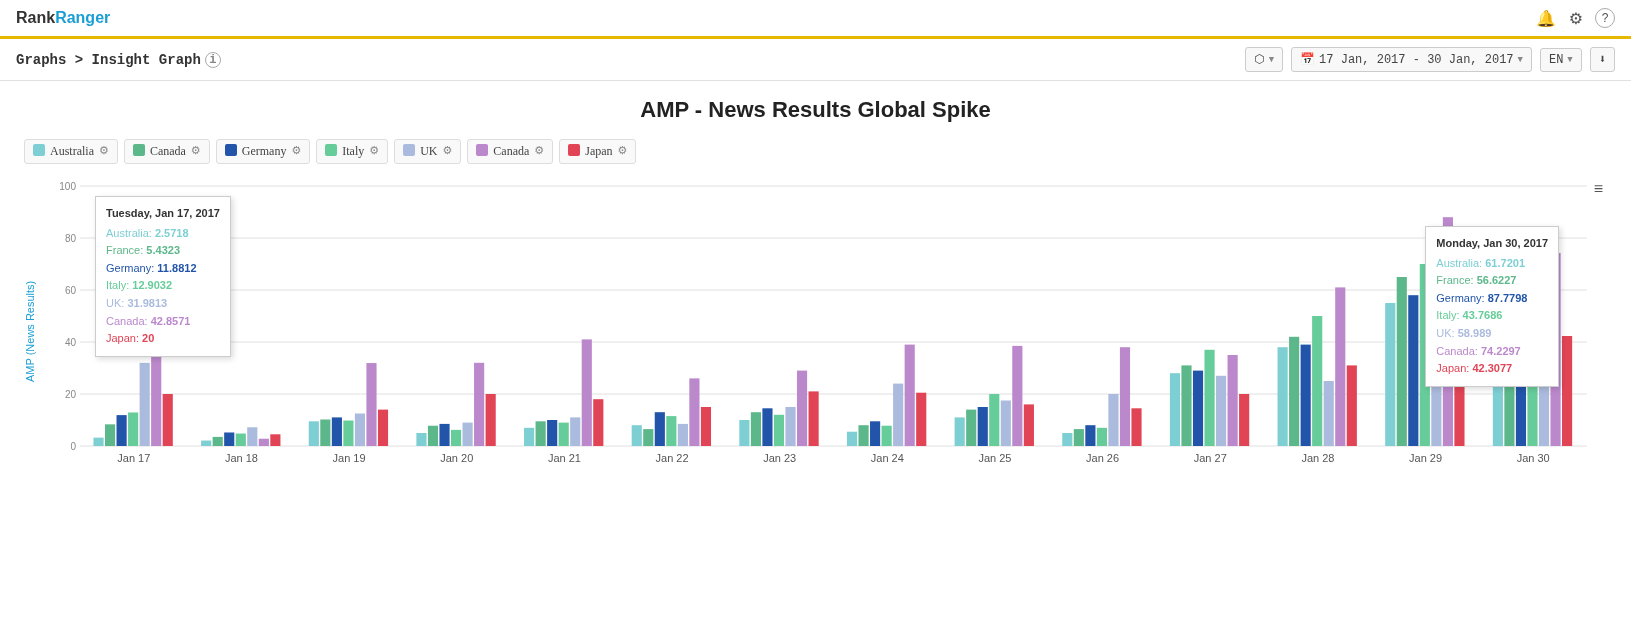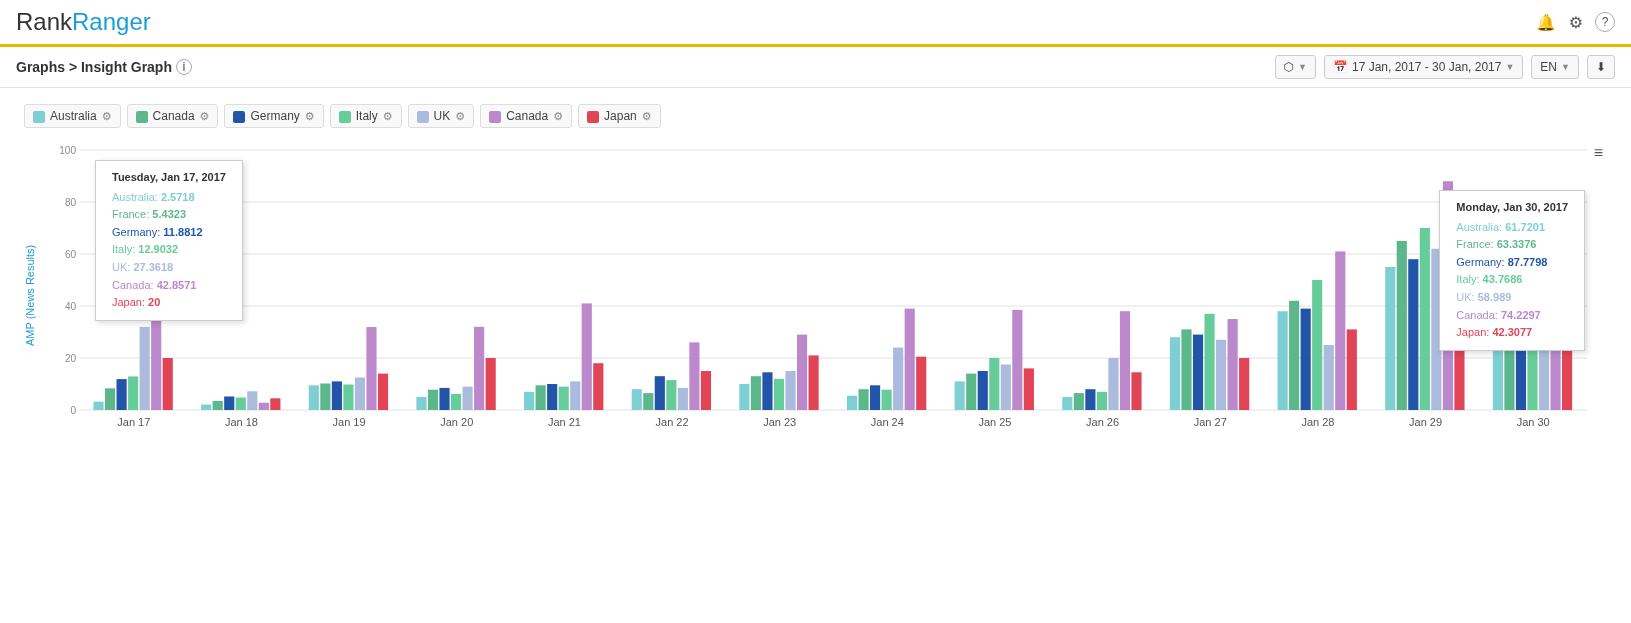--- a/index.html
+++ b/index.html
@@ -5,32 +5,33 @@
     * { box-sizing: border-box; margin: 0; padding: 0; }
     body { font-family: 'Segoe UI', Arial, sans-serif; font-size: 13px; background: #fff; color: #333; }
 
     
     .top-nav {
       display: flex; align-items: center; justify-content: space-between;
       padding: 8px 16px;
       border-bottom: 3px solid #e8b800;
       background: #fff;
     }
-    .logo { font-size: 24px; font-weight: 400; color: #333; }
+    .logo { font-size: 16px; font-weight: 700; color: #333; }
     .logo span.rank { color: #333; }
     .logo span.ranger { color: #1a9ed4; }
     .nav-icons { display: flex; gap: 12px; align-items: center; }
     .nav-icons span { font-size: 16px; color: #555; cursor: pointer; }
 
     
     .breadcrumb-bar {
       display: flex; align-items: center; justify-content: space-between;
       padding: 8px 16px;
       border-bottom: 1px solid #e0e0e0;
       background: #fff;
+      font-family: Liberation Mono, monospace;
     }
     .breadcrumb { font-size: 14px; font-weight: 600; color: #333; display: flex; align-items: center; gap: 4px; }
     .breadcrumb .info-icon { font-size: 12px; color: #888; border: 1px solid #aaa; border-radius: 50%; width: 16px; height: 16px; display: inline-flex; align-items: center; justify-content: center; cursor: pointer; }
     .toolbar { display: flex; align-items: center; gap: 8px; }
     .toolbar-btn {
       display: flex; align-items: center; gap: 4px;
       border: 1px solid #ccc; border-radius: 3px;
       padding: 4px 8px; cursor: pointer; background: #f8f8f8;
       font-size: 12px; color: #444;
     }
@@ -48,24 +49,24 @@
       margin-bottom: 16px;
       color: #222;
     }
 
     
     .legend {
       display: flex; flex-wrap: wrap; gap: 6px;
       margin-bottom: 12px;
     }
     .legend-item {
-      display: flex; align-items: flex-end; gap: 5px;
+      display: flex; align-items: flex-start; gap: 5px;
       border: 1px solid #ddd; border-radius: 3px;
       padding: 4px 8px; cursor: pointer; background: #f9f9f9;
-      font-size: 12px; color: #444;
+      font-size: 12px; color: #444; font-family: Liberation Serif, serif;
     }
     .legend-dot {
       width: 12px; height: 12px; border-radius: 2px;
     }
     .legend-gear { font-size: 11px; color: #888; }
 
     
     .chart-wrapper {
       position: relative;
       display: flex;
@@ -83,21 +84,21 @@
       flex: 1;
       position: relative;
       height: 310px;
     }
 
     
     .tooltip {
       position: absolute;
       background: #fff;
       border: 1px solid #ccc;
-      padding: 8px 16px;
+      padding: 8px 10px;
       font-size: 11px;
       line-height: 1.6;
       box-shadow: 2px 2px 6px rgba(0,0,0,0.15);
       pointer-events: none;
       z-index: 10;
     }
     .tooltip .tt-date { font-weight: 600; color: #333; margin-bottom: 2px; }
     .tooltip .tt-line { }
 
     
@@ -141,20 +142,21 @@
       <span>EN</span>
       <span class="chevron">▼</span>
     </div>
     <div class="toolbar-btn">
       <span>⬇</span>
     </div>
   </div>
 </div>
 
 <div class="chart-area">
+  <div class="chart-title">AMP - News Results Global Spike</div>
 
   <div class="legend" id="legend-container">
       <div class="legend-item">
     <span class="legend-dot" style="background:#7ecfd4"></span>
     <span>Australia</span>
     <span class="legend-gear">⚙</span>
   </div>
       <div class="legend-item">
     <span class="legend-dot" style="background:#5cb88a"></span>
     <span>Canada</span>
@@ -316,27 +318,27 @@
           <text x="1493.1785714285716" y="286" text-anchor="middle" font-size="11" fill="#555">Jan 30</text>
         </svg>
       <span class="chart-menu-icon">≡</span>
       
     <div class="tooltip" style="left: 55px; top: 20px;">
           <div class="tt-date">Tuesday, Jan 17, 2017</div>
           <div class="tt-line"><span style="color:#7ecfd4">Australia: <strong>2.5718</strong></span></div>
           <div class="tt-line"><span style="color:#5cb88a">France: <strong>5.4323</strong></span></div>
           <div class="tt-line"><span style="color:#2255aa">Germany: <strong>11.8812</strong></span></div>
           <div class="tt-line"><span style="color:#66cc99">Italy: <strong>12.9032</strong></span></div>
-          <div class="tt-line"><span style="color:#aabbdd">UK: <strong>27.3618</strong></span></div>
+          <div class="tt-line"><span style="color:#aabbdd">UK: <strong>31.9813</strong></span></div>
           <div class="tt-line"><span style="color:#bb88cc">Canada: <strong>42.8571</strong></span></div>
           <div class="tt-line"><span style="color:#e04455">Japan: <strong>20</strong></span></div>
-        </div><div class="tooltip" style="right: 22px; top: 50px;">
+        </div><div class="tooltip" style="right: 48px; top: 50px;">
           <div class="tt-date">Monday, Jan 30, 2017</div>
           <div class="tt-line"><span style="color:#7ecfd4">Australia: <strong>61.7201</strong></span></div>
-          <div class="tt-line"><span style="color:#5cb88a">France: <strong>63.3376</strong></span></div>
+          <div class="tt-line"><span style="color:#5cb88a">France: <strong>56.6227</strong></span></div>
           <div class="tt-line"><span style="color:#2255aa">Germany: <strong>87.7798</strong></span></div>
           <div class="tt-line"><span style="color:#66cc99">Italy: <strong>43.7686</strong></span></div>
           <div class="tt-line"><span style="color:#aabbdd">UK: <strong>58.989</strong></span></div>
           <div class="tt-line"><span style="color:#bb88cc">Canada: <strong>74.2297</strong></span></div>
           <div class="tt-line"><span style="color:#e04455">Japan: <strong>42.3077</strong></span></div>
         </div></div>
   </div>
 </div>
 
 </body></html>

